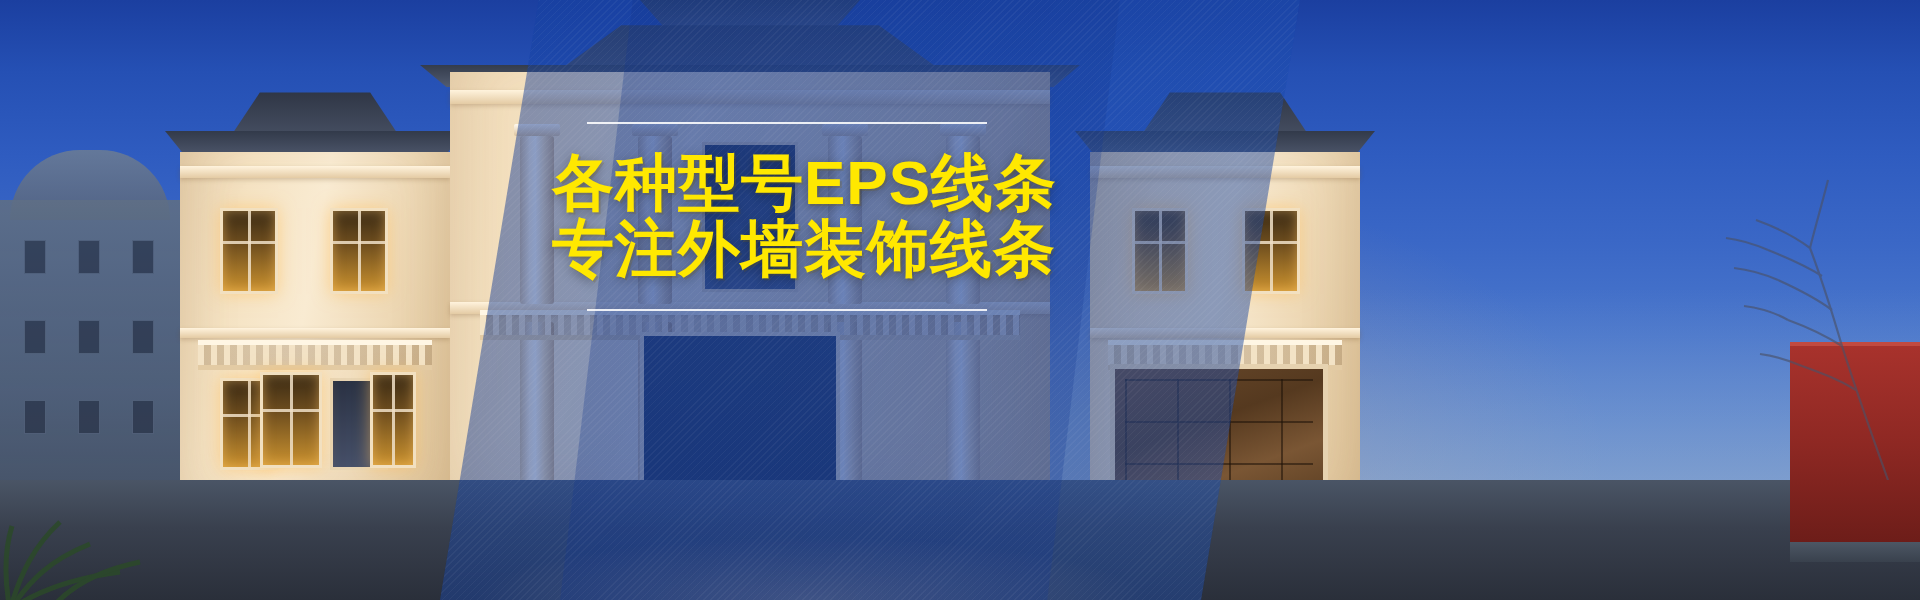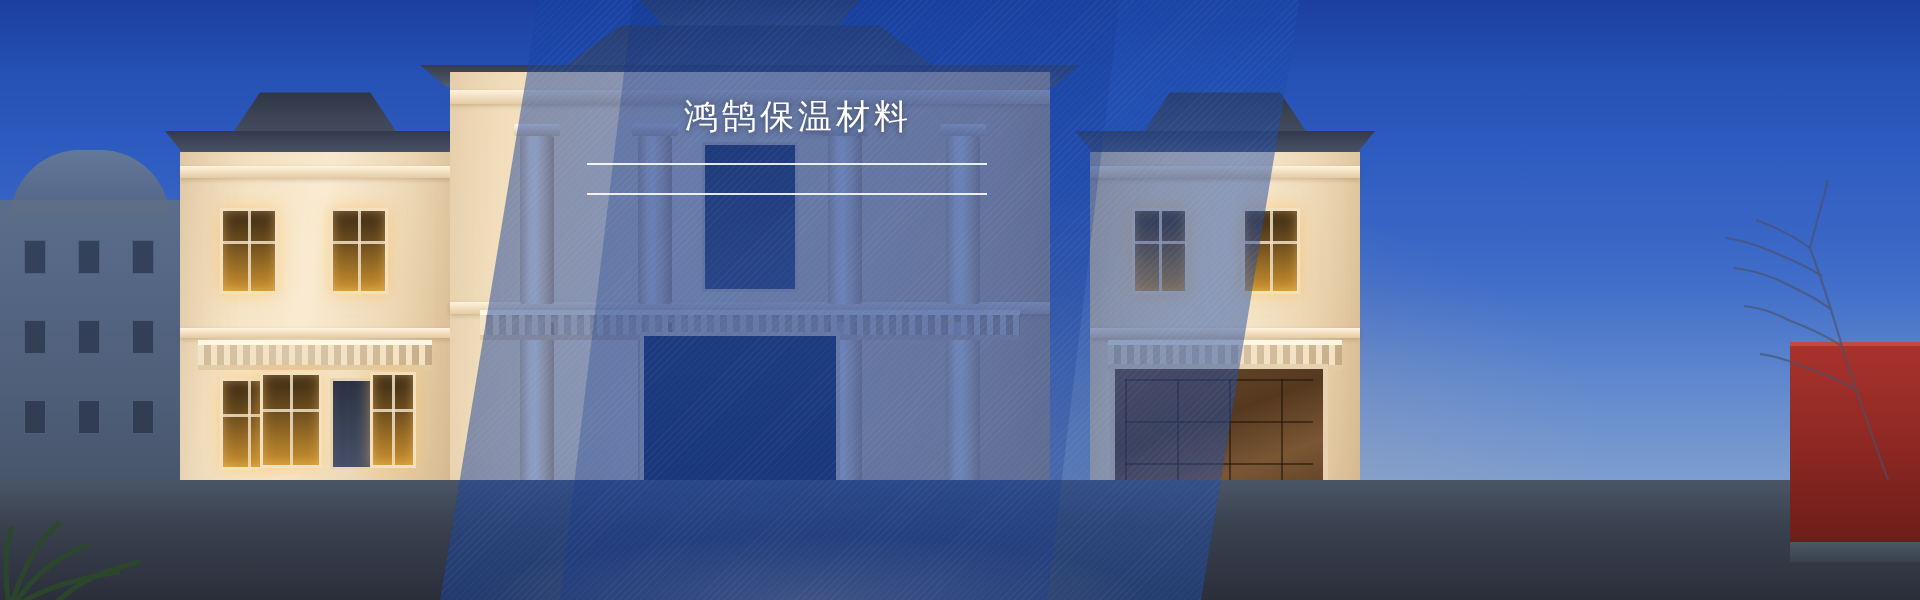--- a/index.html
+++ b/index.html
@@ -406,22 +406,25 @@
       <path d="M0 120 C10 94 4 66 -6 44"></path>
     </g>
   </svg>
 
   <div class="overlay-panel"></div>
   <div class="overlay-panel2"></div>
   <div class="overlay-hatch"></div>
 
   <div class="text-block">
 
-    <div class="brand-name">鸿鹄保温材料</div>
 
     <div class="rule rule-top"></div>
 
+    <div class="headline">
+      <div class="headline-line">各种型号EPS线条</div>
+      <div class="headline-line">专注外墙装饰线条</div>
+    </div>
 
     <div class="rule rule-bottom"></div>
 
   </div>
 
 </div>
 
 </body></html>

